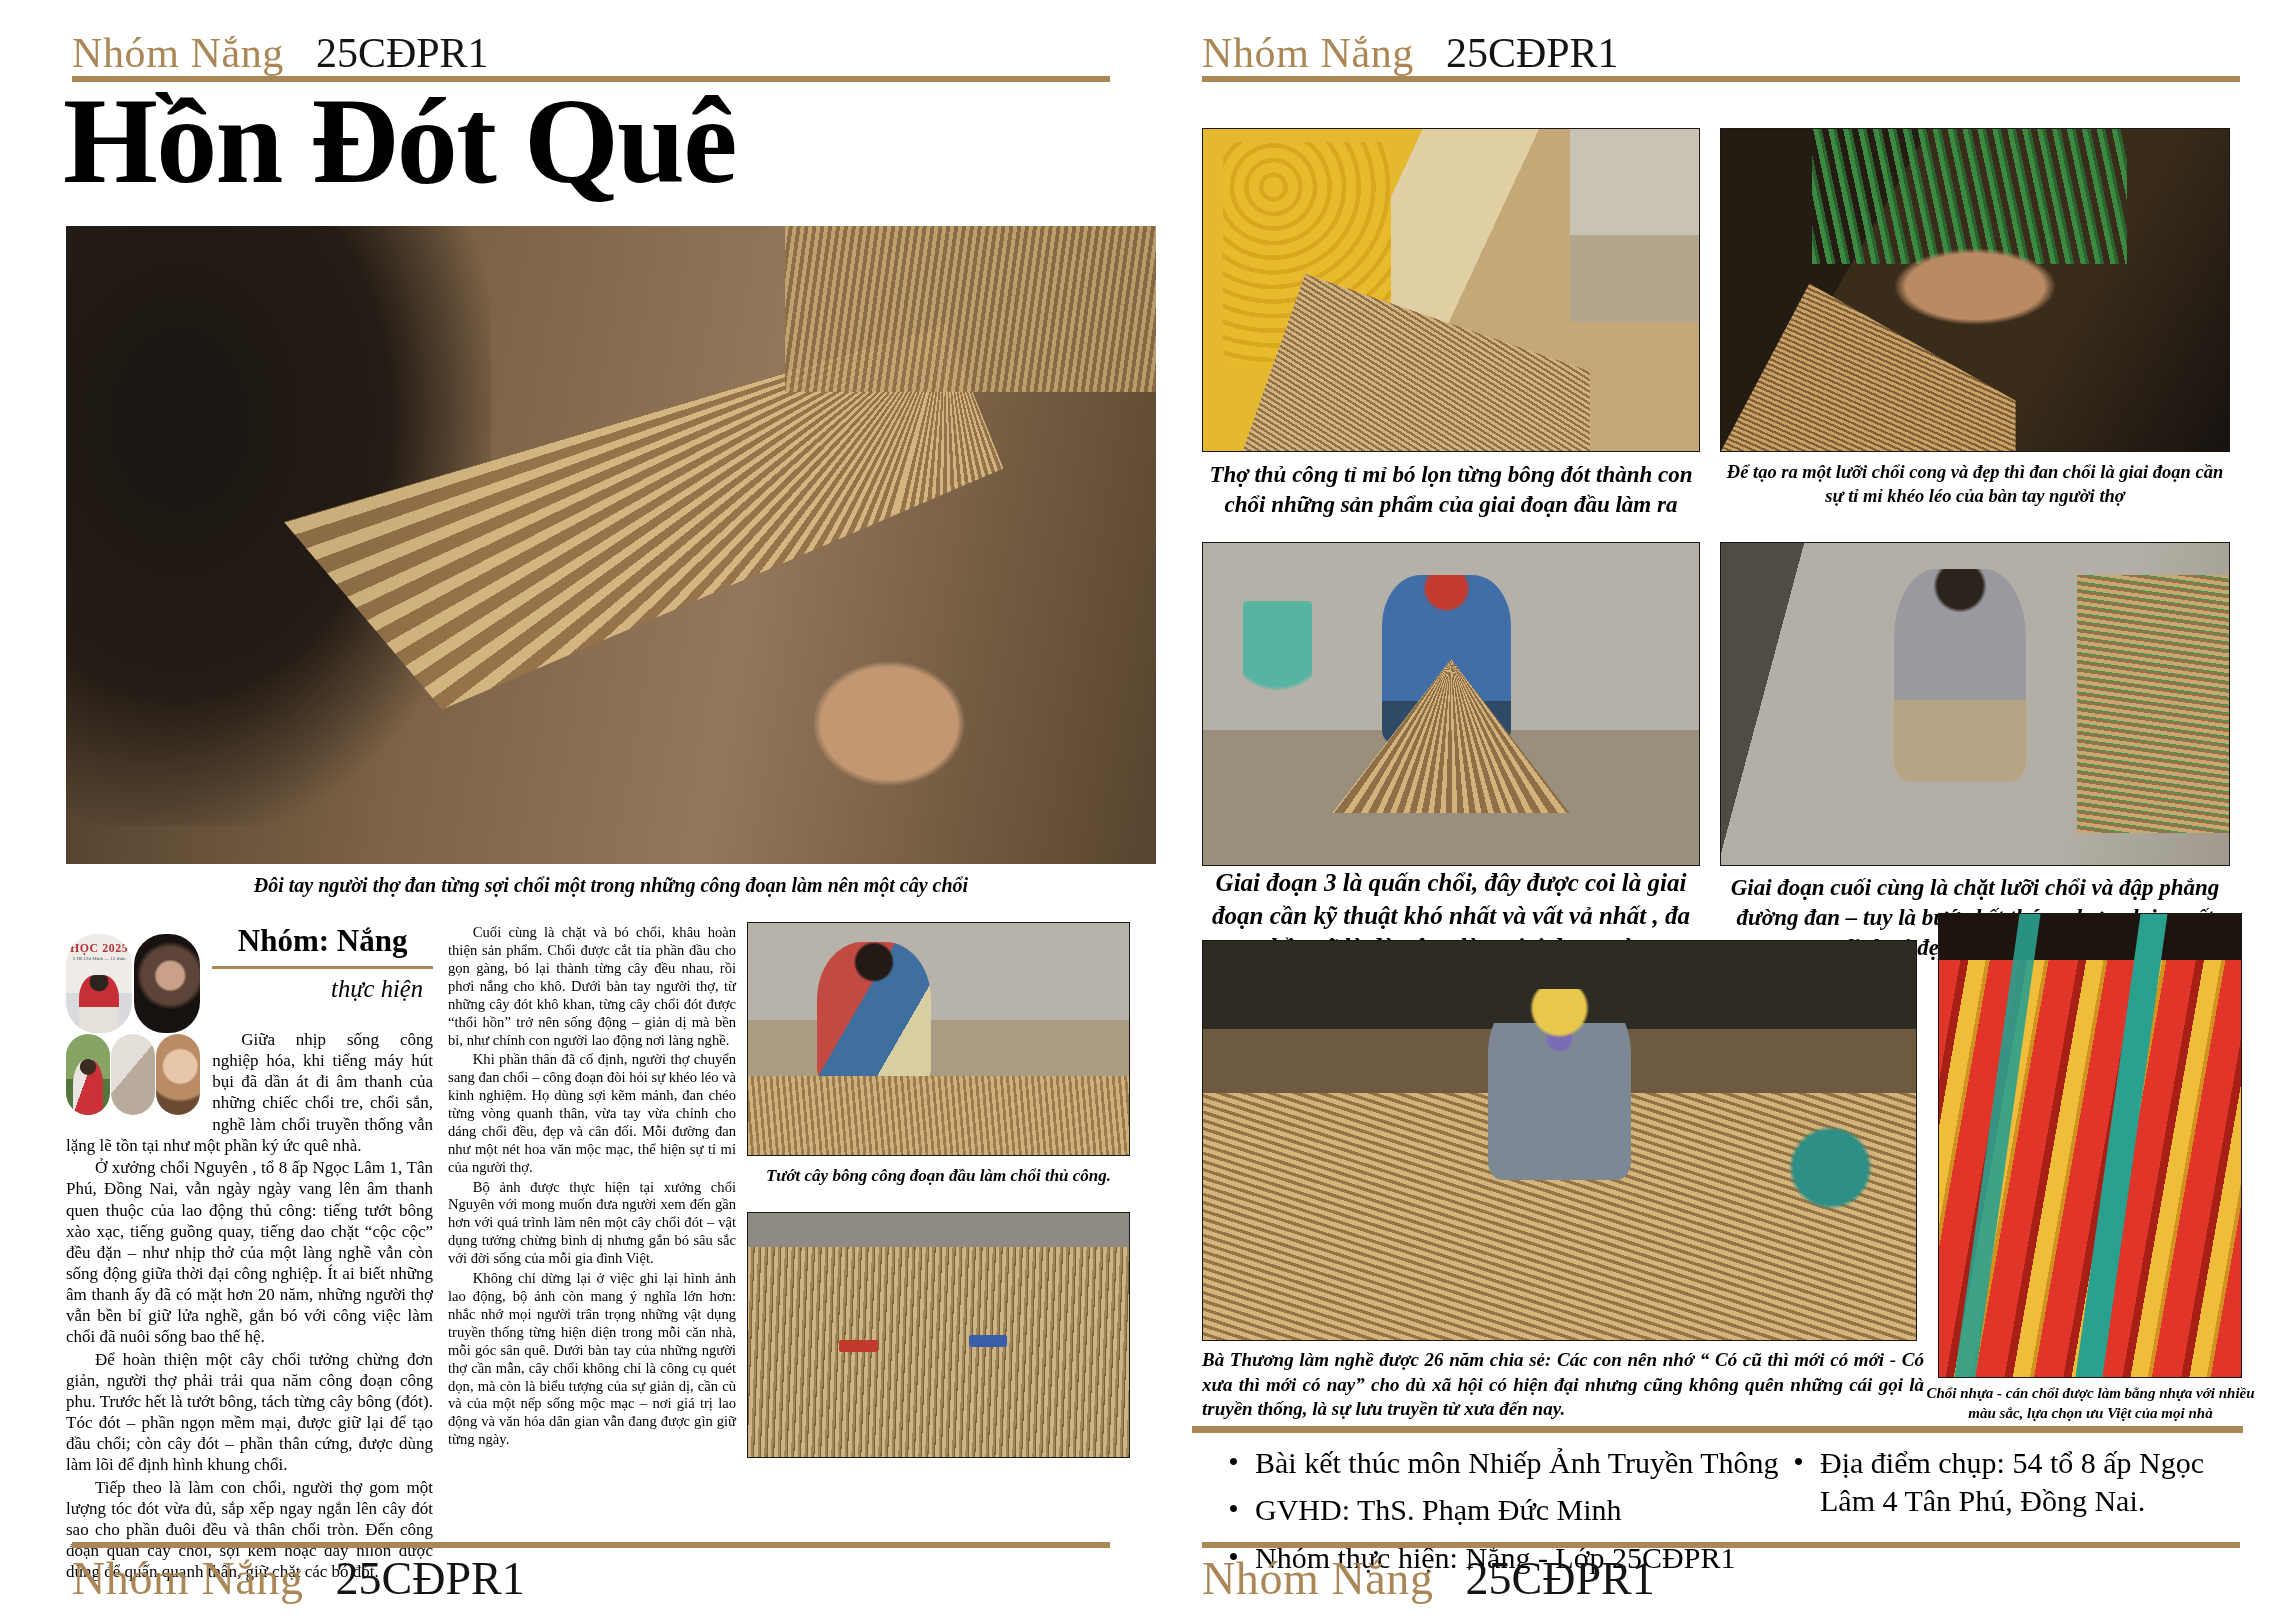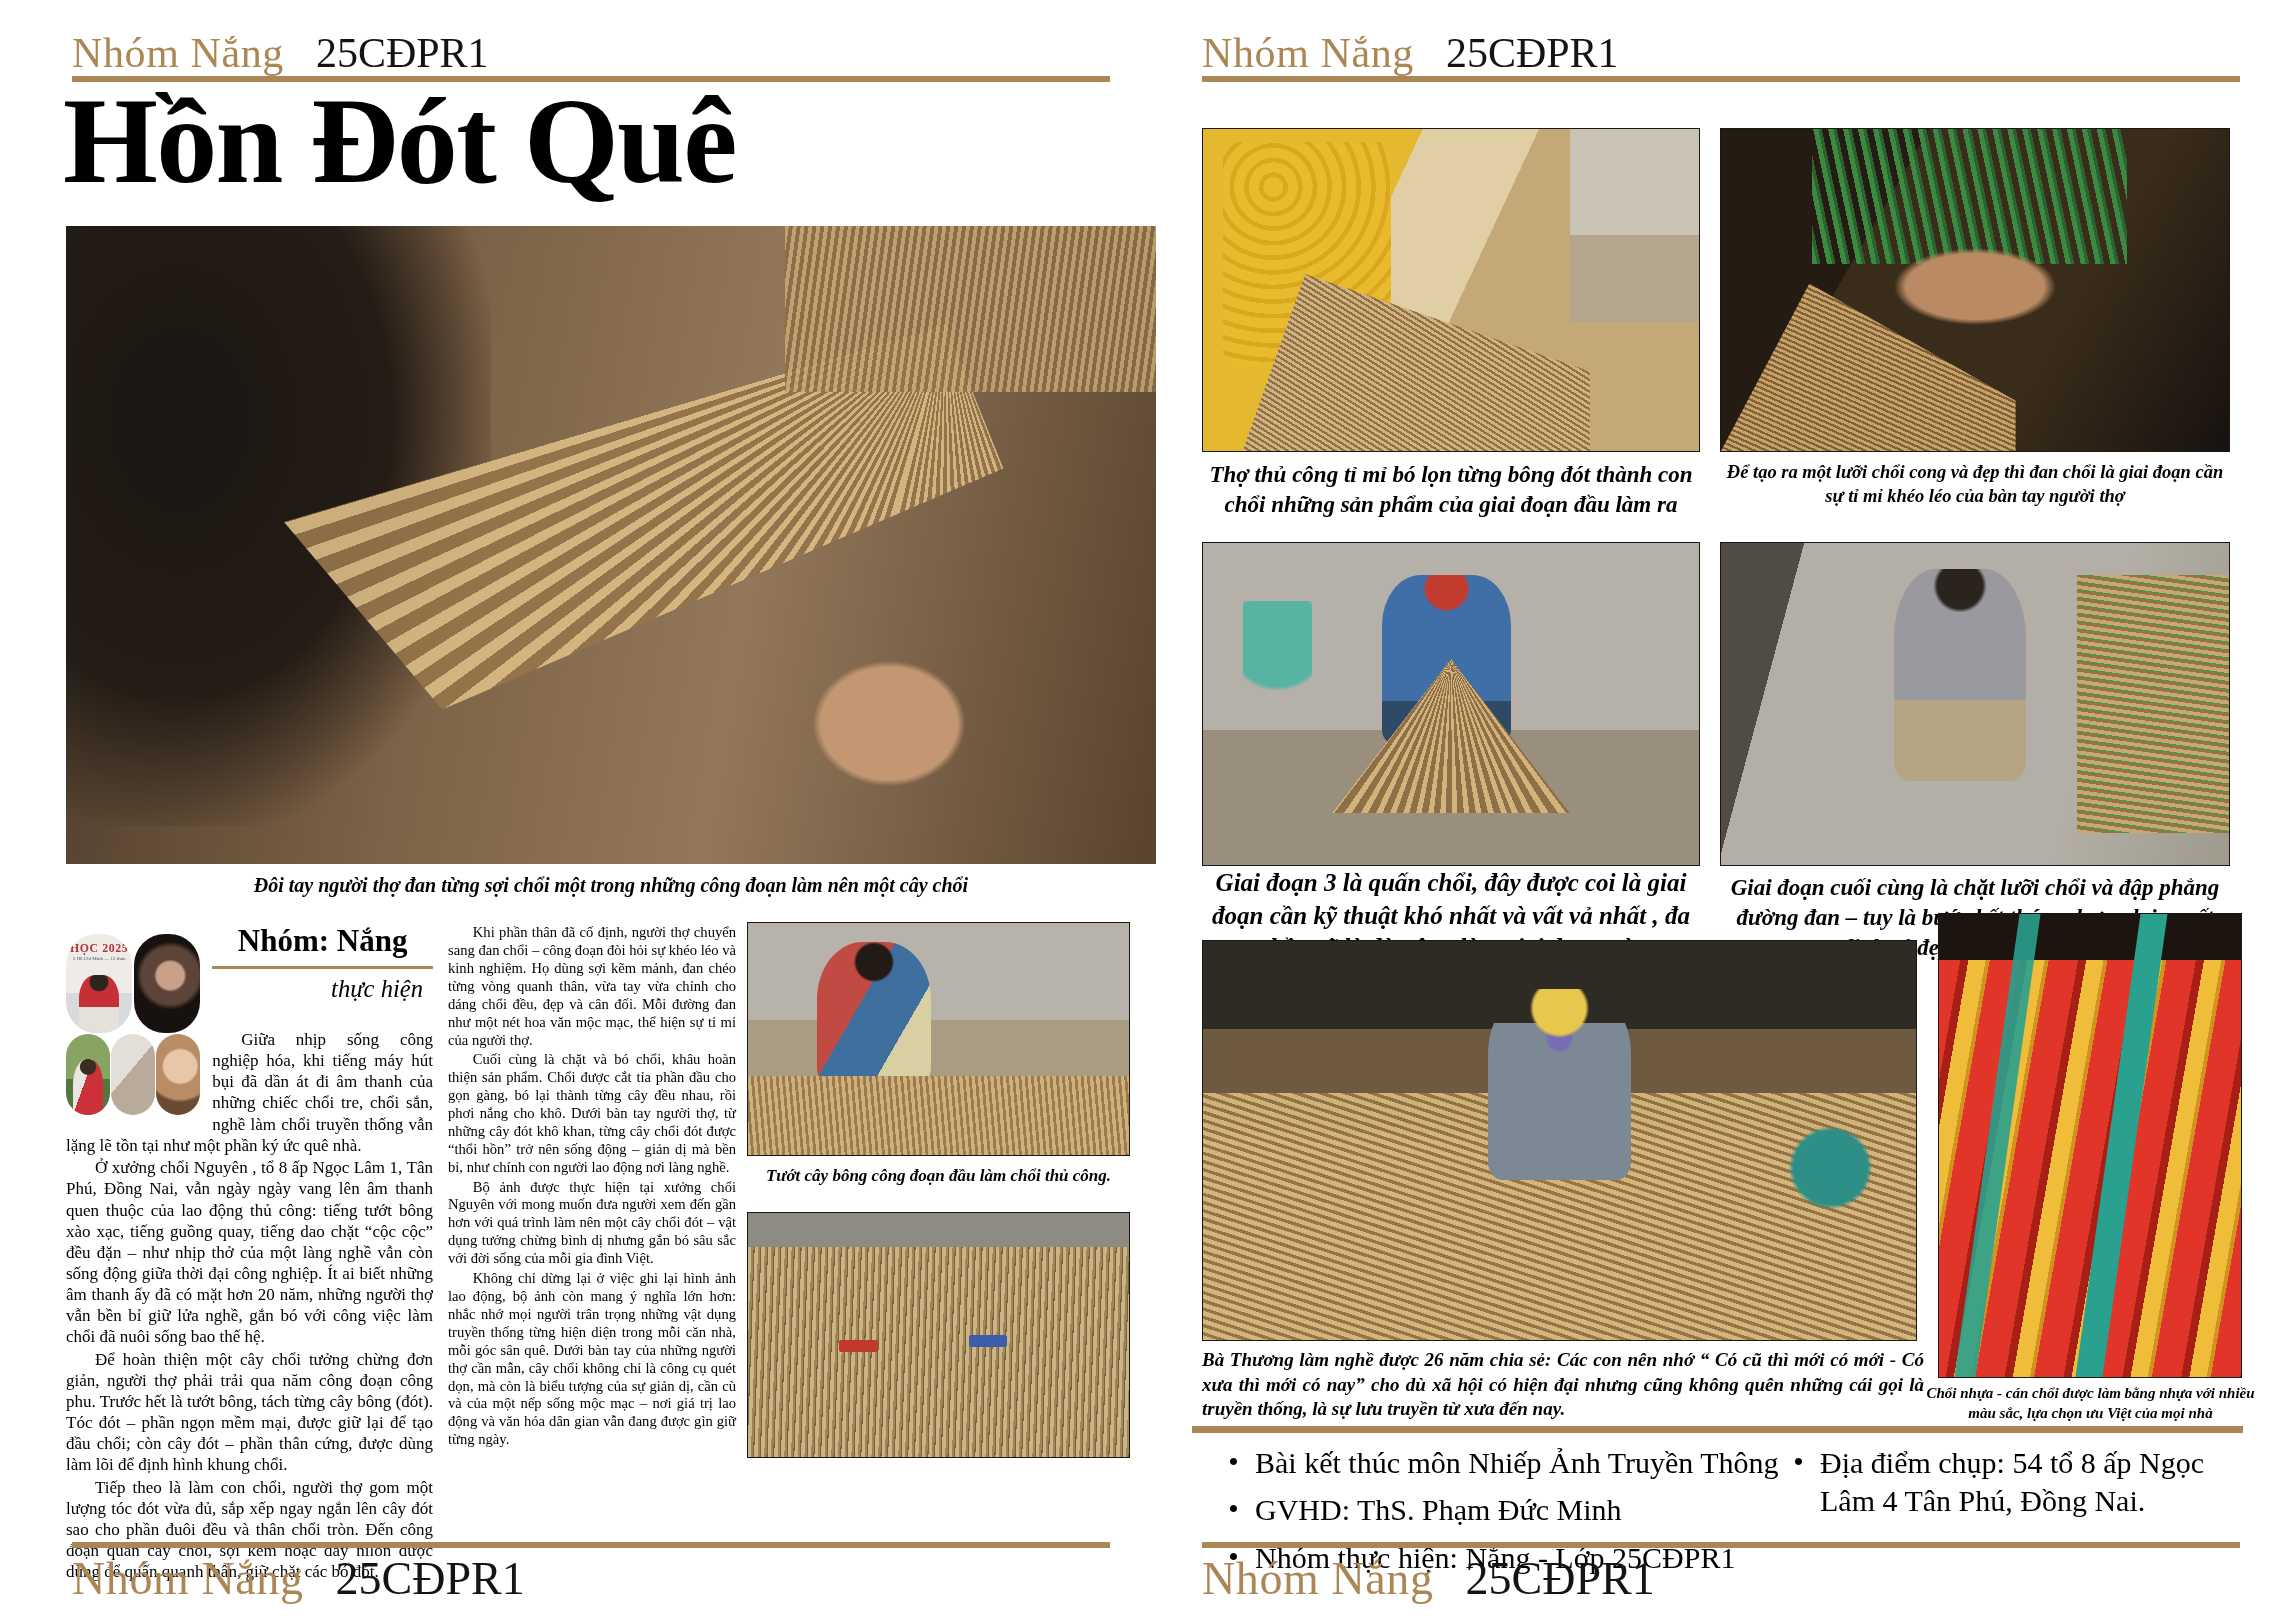--- a/index.html
+++ b/index.html
@@ -100,22 +100,22 @@
       <div id="byline-rule"></div>
       <div id="byline-sub">thực hiện</div>
     </div>
     <p>Giữa nhịp sống công nghiệp hóa, khi tiếng máy hút bụi đã dần át đi âm thanh của những chiếc chổi tre, chổi sắn, nghề làm chổi truyền thống vẫn lặng lẽ tồn tại như một phần ký ức quê nhà.</p>
     <p>Ở xưởng chổi Nguyên , tổ 8 ấp Ngọc Lâm 1, Tân Phú, Đồng Nai, vẫn ngày ngày vang lên âm thanh quen thuộc của lao động thủ công: tiếng tướt bông xào xạc, tiếng guồng quay, tiếng dao chặt “cộc cộc” đều đặn – như nhịp thở của một làng nghề vẫn còn sống động giữa thời đại công nghiệp. Ít ai biết những âm thanh ấy đã có mặt hơn 20 năm, những người thợ vẫn bền bỉ giữ lửa nghề, gắn bó với công việc làm chổi đã nuôi sống bao thế hệ.</p>
     <p>Để hoàn thiện một cây chổi tưởng chừng đơn giản, người thợ phải trải qua năm công đoạn công phu. Trước hết là tướt bông, tách từng cây bông (đót). Tóc đót – phần ngọn mềm mại, được giữ lại để tạo đầu chổi; còn cây đót – phần thân cứng, được dùng làm lõi để định hình khung chổi.</p>
     <p>Tiếp theo là làm con chổi, người thợ gom một lượng tóc đót vừa đủ, sắp xếp ngay ngắn lên cây đót sao cho phần đuôi đều và thân chổi tròn. Đến công đoạn quấn cây chổi, sợi kẽm hoặc dây nilon được dùng để quấn quanh thân, giữ chặt các bó đót.</p>
   </div>
 
   <div class="col" id="col2">
+    <p>Cuối cùng là chặt và bó chổi, khâu hoàn thiện sản phẩm. Chổi được cắt tỉa phần đầu cho gọn gàng, bó lại thành từng cây đều nhau, rồi phơi nắng cho khô. Dưới bàn tay người thợ, từ những cây đót khô khan, từng cây chổi đót được “thổi hồn” trở nên sống động – giản dị mà bền bỉ, như chính con người lao động nơi làng nghề.</p>
     <p>Khi phần thân đã cố định, người thợ chuyển sang đan chổi – công đoạn đòi hỏi sự khéo léo và kinh nghiệm. Họ dùng sợi kẽm mảnh, đan chéo từng vòng quanh thân, vừa tay vừa chỉnh cho dáng chổi đều, đẹp và cân đối. Mỗi đường đan như một nét hoa văn mộc mạc, thể hiện sự tỉ mỉ của người thợ.</p>
-    <p>Cuối cùng là chặt và bó chổi, khâu hoàn thiện sản phẩm. Chổi được cắt tỉa phần đầu cho gọn gàng, bó lại thành từng cây đều nhau, rồi phơi nắng cho khô. Dưới bàn tay người thợ, từ những cây đót khô khan, từng cây chổi đót được “thổi hồn” trở nên sống động – giản dị mà bền bỉ, như chính con người lao động nơi làng nghề.</p>
     <p>Bộ ảnh được thực hiện tại xưởng chổi Nguyên với mong muốn đưa người xem đến gần hơn với quá trình làm nên một cây chổi đót – vật dụng tưởng chừng bình dị nhưng gắn bó sâu sắc với đời sống của mỗi gia đình Việt.</p>
     <p>Không chỉ dừng lại ở việc ghi lại hình ảnh lao động, bộ ảnh còn mang ý nghĩa lớn hơn: nhắc nhớ mọi người trân trọng những vật dụng truyền thống từng hiện diện trong mỗi căn nhà, mỗi góc sân quê. Dưới bàn tay của những người thợ cần mẫn, cây chổi không chỉ là công cụ quét dọn, mà còn là biểu tượng của sự giản dị, cần cù và của một nếp sống mộc mạc – nơi giá trị lao động và văn hóa dân gian vẫn đang được gìn giữ từng ngày.</p>
   </div>
 
   <div class="ph bordered" style="left:747px; top:922px; width:383px; height:234px;">
     <div style="inset:0; background:linear-gradient(#b7b3aa 0 42%, #a99c82 42% 68%, #c2a56e 68% 100%);"></div>
     <div style="left:18%; top:8%; width:30%; height:62%; background:radial-gradient(circle at 50% 14%, #221a14 0 13%, rgba(0,0,0,0) 15%), linear-gradient(120deg,#c14a42 0 40%, #3f6f9e 40% 70%, #d8cfa2 70% 100%); border-radius:40% 40% 12% 12%;"></div>
     <div style="left:0; bottom:0; width:100%; height:34%; background:repeating-linear-gradient(85deg,#cfb07a 0 3.4px,#9a7b4e 3.4px 6.2px);"></div>
   </div>
   <div class="cap" style="left:747px; top:1165px; width:383px; font-size:17px;">Tướt cây bông công đoạn đầu làm chổi thủ công.</div>

